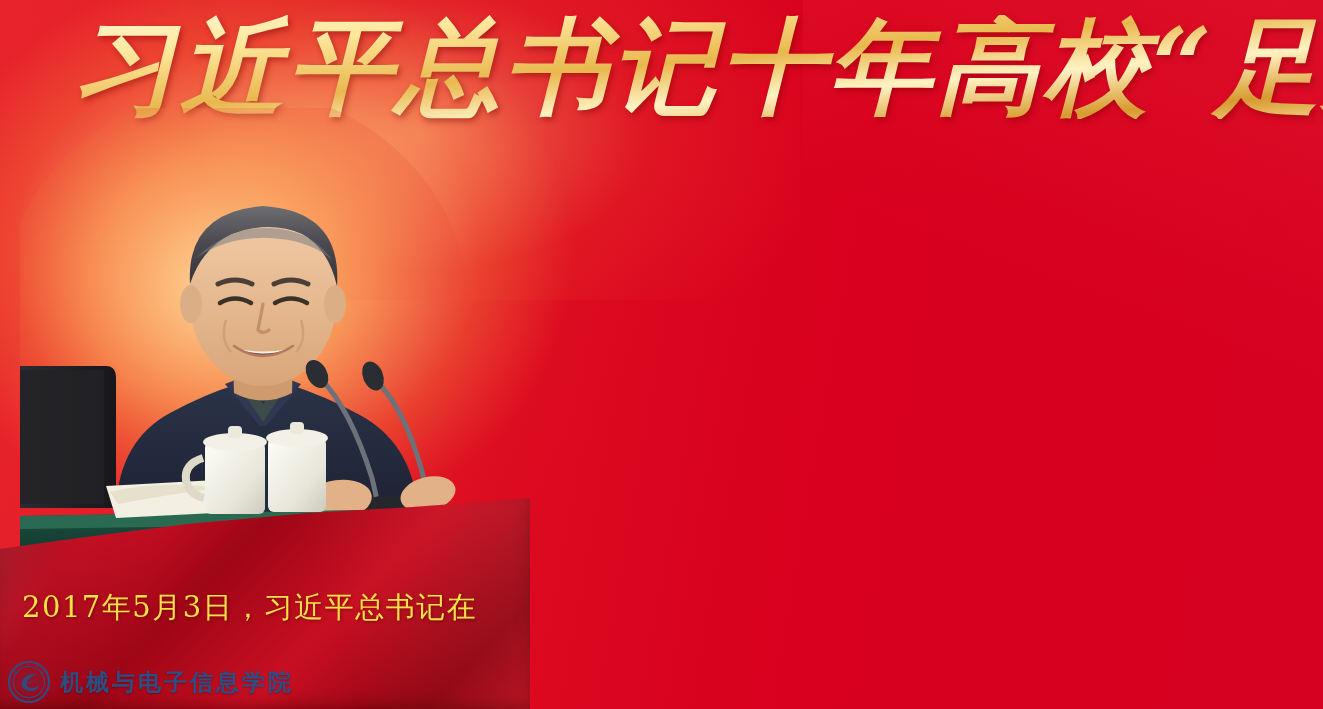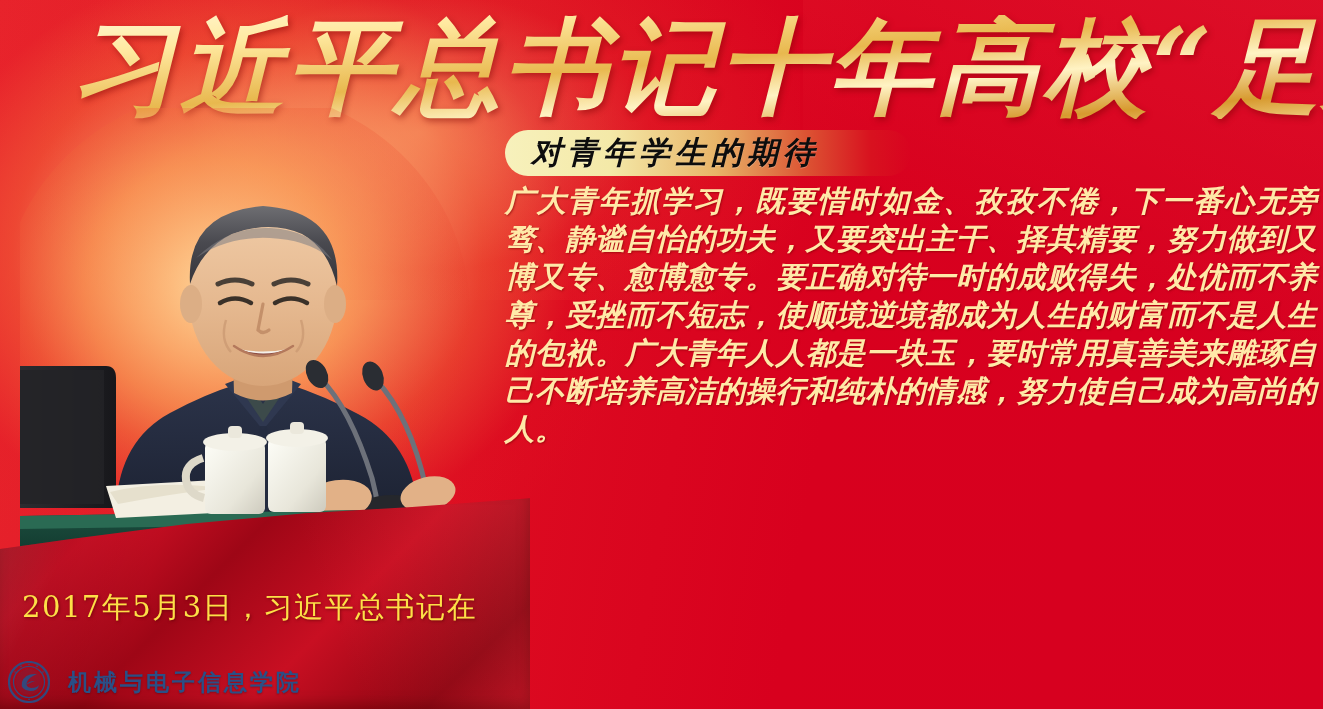--- a/index.html
+++ b/index.html
@@ -87,21 +87,21 @@
     font-family:"DejaVu Serif","Liberation Serif",serif;
     font-size:29px;line-height:1.32;
     letter-spacing:1.5px;
     text-shadow:1px 1px 3px rgba(80,0,0,.6);
   }
   .caption .l2{padding-left:22px;display:block;}
 
   
   .footer{
     position:absolute;left:8px;bottom:6px;
-    display:flex;align-items:center;gap:18px;
+    display:flex;align-items:center;gap:10px;
   }
   .seal{width:42px;height:42px;flex:0 0 42px;opacity:.92;}
   .seal svg{display:block;}
   .school{
     color:#2a4f86;
     font-family:"DejaVu Serif","Liberation Serif",serif;
     font-size:23px;letter-spacing:3px;font-weight:700;
     text-shadow:0 1px 2px rgba(0,0,0,.25);
   }
 
@@ -289,21 +289,15 @@
       </svg>
     </span>
     <span class="school">机械与电子信息学院</span>
   </div>
 
   <div class="content">
 
     <div id="block1">
     </div>
 
-    <div id="block2">
-      <div class="pill" id="pill2">
-        <span class="pill-text">对青年学生的期待</span>
-      </div>
-      <p class="para" id="para2">广大青年抓学习，既要惜时如金、孜孜不倦，下一番心无旁骛、静谧自怡的功夫，又要突出主干、择其精要，努力做到又博又专、愈博愈专。要正确对待一时的成败得失，处优而不养尊，受挫而不短志，使顺境逆境都成为人生的财富而不是人生的包袱。广大青年人人都是一块玉，要时常用真善美来雕琢自己不断培养高洁的操行和纯朴的情感，努力使自己成为高尚的人。</p>
-    </div>
 
   </div>
 </div>
 
 </body></html>

